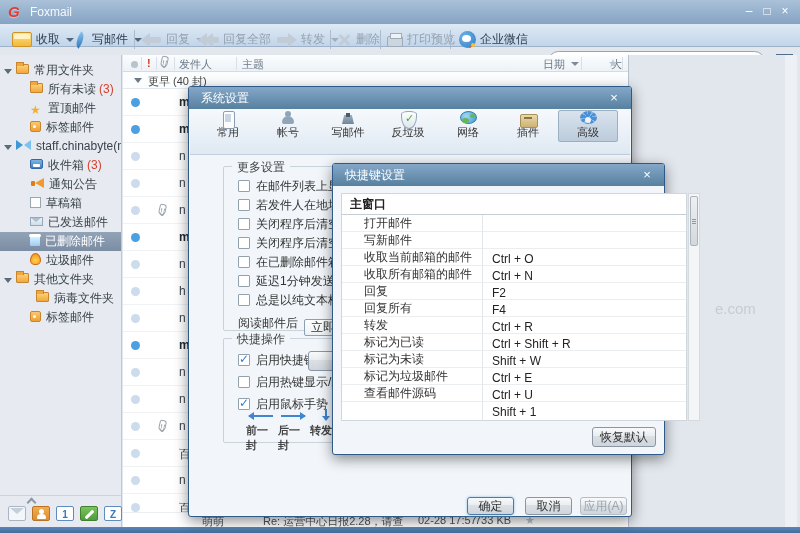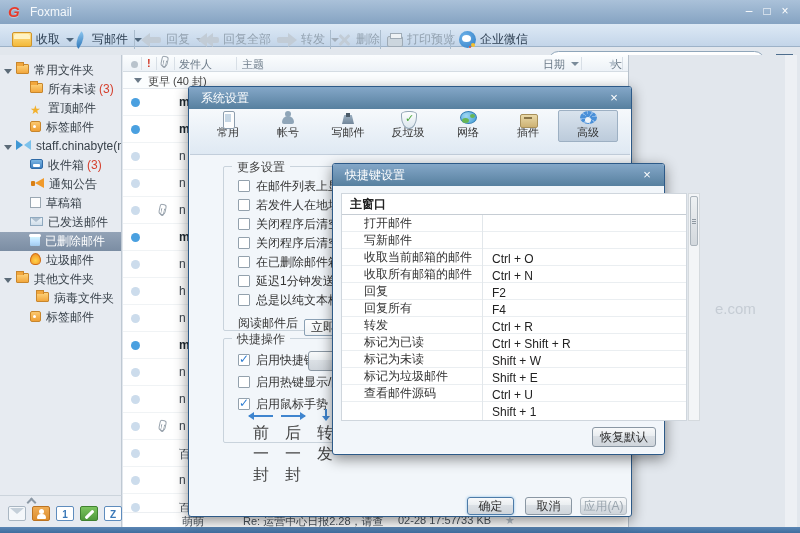--- a/index.html
+++ b/index.html
@@ -158,21 +158,21 @@
   .mrow { position:relative; height:27px; border-bottom:1px solid #f0f3f5; }
   .mrow .dot { position:absolute; left:8px; top:9px; width:9px; height:9px; border-radius:50%;
     background:#ccdcec; }
   .mrow .dot.unread { background:#4aa0e0; }
   .mrow .mclip { position:absolute; left:36px; top:7px; display:none; }
   .mrow .mclip.show { display:block; }
   .mrow .snd { position:absolute; left:56px; top:6px; color:#3c454e; }
   .mrow .snd.bold { font-weight:bold; color:#1f2930; }
   .bottomrow { position:absolute; left:0; top:457px; width:505px; height:15px;
     background:#fff; border-top:1px solid #eceff2; color:#4a535c; font-size:11px; }
-  .bottomrow span { position:absolute; top:1px; white-space:nowrap; }
+  .bottomrow span { position:absolute; top:1px; white-space:nowrap;margin-left:20px; }
 
   
   .readpane { position:absolute; left:628px; top:55px; width:172px; height:472px;
     background:#e2e7ed; border-left:1px solid #b8c2cc; }
   .readpane .vstrip { position:absolute; right:3px; top:0; width:12px; height:472px;
     background:#edf0f4; }
   .watermark { position:absolute; left:86px; top:245px; color:#c5ccd4; font-size:15px; }
 
   
   .bltabs { position:absolute; left:0; top:495px; width:122px; height:32px;
@@ -272,21 +272,21 @@
     border-top:4px solid #51677c; }
   .gb-quick { left:34px; top:251px; width:376px; height:105px; padding:14px 0 0 14px; }
   .qrow { position:relative; height:22px; line-height:15px; white-space:nowrap; }
   .hk-btn { position:absolute; left:84px; top:12px; width:92px; height:20px;
     text-align:center; line-height:18px; }
   .btn { background:linear-gradient(#f8f9fa,#e9edf0 45%,#dbe0e5 46%,#cfd5db);
     border:1px solid #8a97a3; border-radius:3px; color:#333; font-size:12px; }
   .btn.default { border-color:#4d7ba8; box-shadow:0 0 3px #8fc0e8; }
   .btn.disabled { color:#9aa5ae; border-color:#b4bdc5; }
   .gestures { position:absolute; left:22px; top:70px; display:flex; gap:2px; }
-  .gest { width:30px; text-align:center; font-size:16px; color:#444; }
+  .gest { width:30px; font-size:11px; color:#444;font-weight:bold; }
   .garrow { position:relative; height:13px; margin-bottom:1px; }
   .garrow .ln { position:absolute; top:6px; left:3px; right:3px; height:2px; background:#3f85cf; }
   .ic-left .ln::before { content:""; position:absolute; left:-1px; top:-3px; width:0; height:0;
     border-top:4px solid transparent; border-bottom:4px solid transparent;
     border-right:6px solid #3f85cf; }
   .ic-right .ln::before { content:""; position:absolute; right:-1px; top:-3px; width:0; height:0;
     border-top:4px solid transparent; border-bottom:4px solid transparent;
     border-left:6px solid #3f85cf; }
   .ic-down .ln { left:50%; top:0; width:2px; height:8px; }
   .ic-down .ln::before { content:""; position:absolute; left:-3px; top:7px; width:0; height:0;
@@ -719,21 +719,21 @@
           <div class="hk-row">
             <span class="act">回复所有</span>
             <span class="keys">Ctrl + Shift + R</span>
           </div>
           <div class="hk-row">
             <span class="act">转发</span>
             <span class="keys">Shift + W</span>
           </div>
           <div class="hk-row">
             <span class="act">标记为已读</span>
-            <span class="keys">Shift + E</span>
+            <span class="keys">Ctrl + E</span>
           </div>
           <div class="hk-row">
             <span class="act">标记为未读</span>
             <span class="keys">Ctrl + U</span>
           </div>
           <div class="hk-row">
             <span class="act">标记为垃圾邮件</span>
             <span class="keys">Shift + 1</span>
           </div>
           <div class="hk-row">

